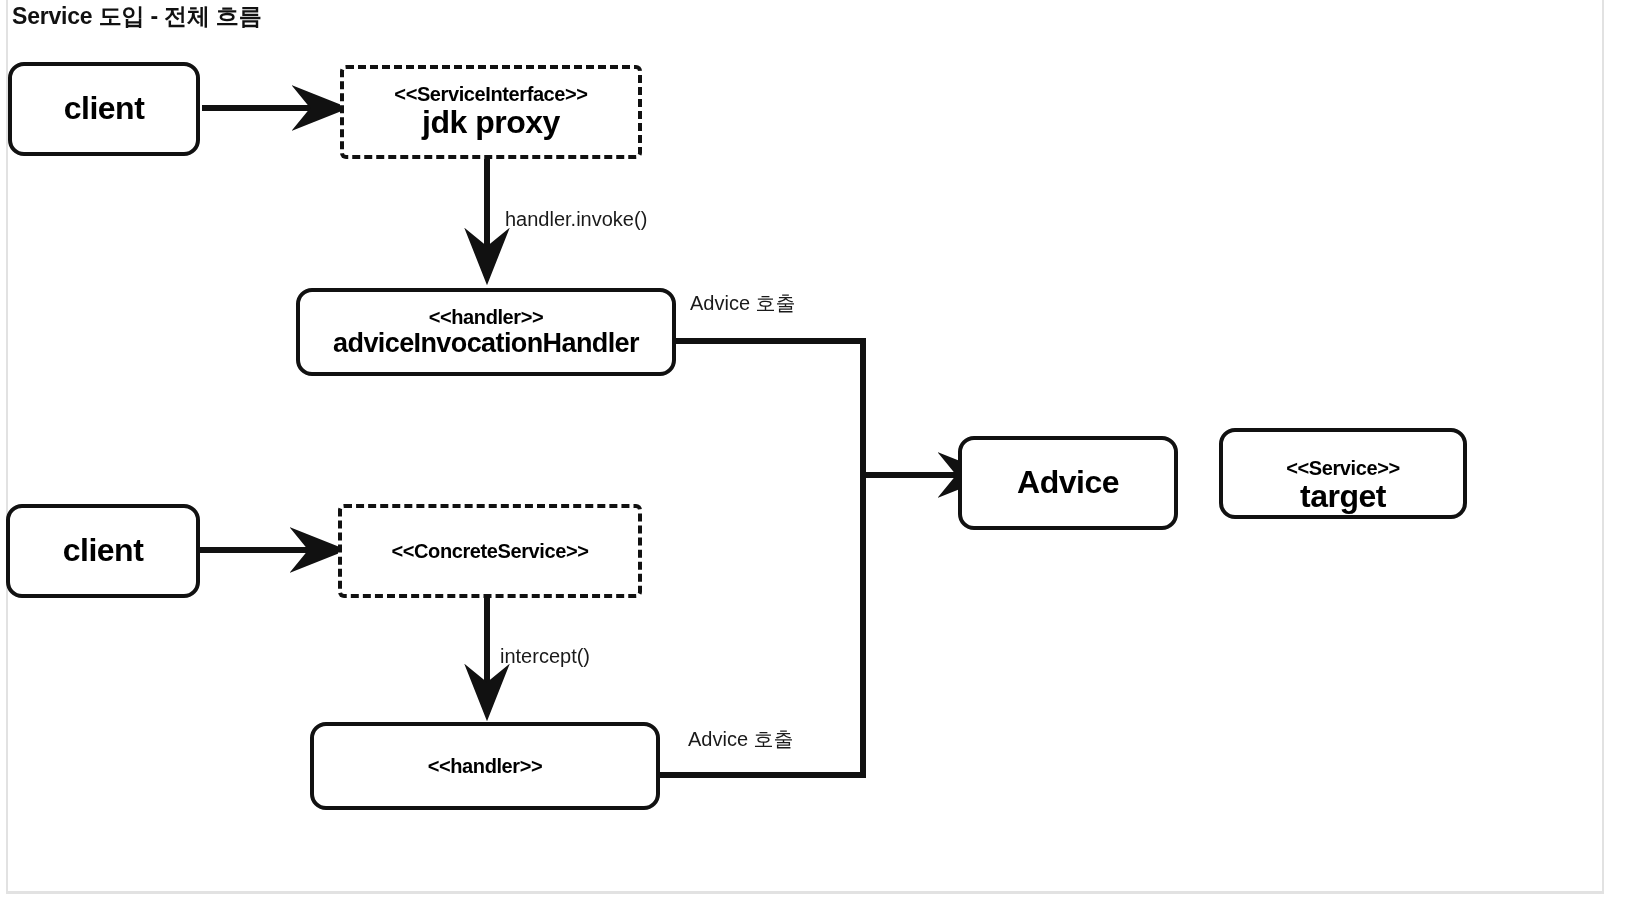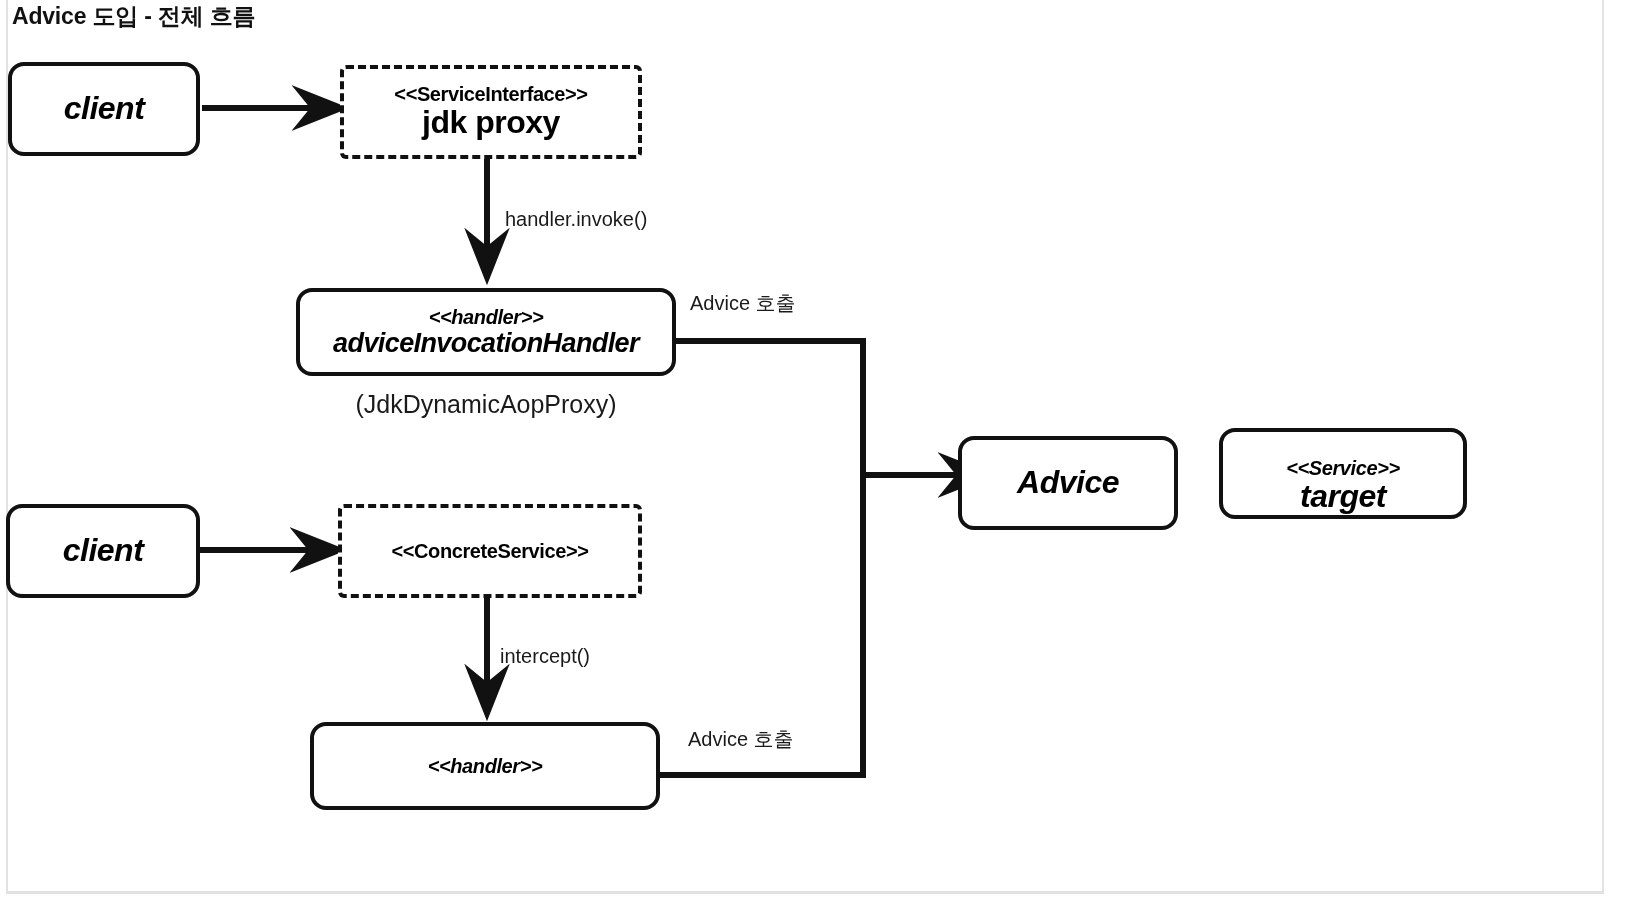--- a/index.html
+++ b/index.html
@@ -58,21 +58,20 @@
     align-items: center;
     justify-content: center;
     background: #ffffff;
     color: #000000;
     text-align: center;
     line-height: 1.12;
   }
   .node.solid {
     border: 4px solid #111111;
     border-radius: 16px;
-    font-style: italic;
   }
   .node.dashed {
     border: 4px dashed #111111;
     border-radius: 6px;
   }
   .node .stereotype {
     font-size: 20px;
     font-weight: bold;
     letter-spacing: -0.4px;
     white-space: nowrap;
@@ -122,21 +121,21 @@
 </style>
 </head>
 <body>
 
 <div id="canvas">
 
   <div class="frame-left"></div>
   <div class="frame-right"></div>
   <div class="frame-bottom"></div>
 
-  <div class="diagram-title">Advice 도입 - 전체 흐름</div>
+  <div class="diagram-title">Service 도입 - 전체 흐름</div>
 
   <svg class="connectors" viewBox="0 0 1628 906" xmlns="http://www.w3.org/2000/svg">
     <defs>
       <marker id="arrowhead" markerWidth="10" markerHeight="8" refX="8.4" refY="4" orient="auto" markerUnits="strokeWidth">
         <path d="M0,0.2 L9.6,4 L0,7.8 L3.1,4 Z" fill="#111111"></path>
       </marker>
     </defs>
 
     <g>
       <line x1="202" y1="108" x2="342" y2="108" stroke="#111111" stroke-width="6" marker-end="url(#arrowhead)"></line>
@@ -178,21 +177,20 @@
   <div class="node dashed" style="left:340px; top:65px; width:302px; height:94px;">
     <span class="stereotype">&lt;&lt;ServiceInterface&gt;&gt;</span>
     <span class="title-lg">jdk proxy</span>
   </div>
 
   <div class="node solid" style="left:296px; top:288px; width:380px; height:88px;">
     <span class="stereotype">&lt;&lt;handler&gt;&gt;</span>
     <span class="title-md">adviceInvocationHandler</span>
   </div>
 
-  <div class="caption" style="left:296px; top:390px; width:380px;">(JdkDynamicAopProxy)</div>
 
   <div class="node solid" style="left:6px; top:504px; width:194px; height:94px;">
     <span class="title-lg">client</span>
   </div>
 
   <div class="node dashed" style="left:338px; top:504px; width:304px; height:94px;gap:24px;">
     <span class="stereotype">&lt;&lt;ConcreteService&gt;&gt;</span>
   </div>
 
   <div class="node solid" style="left:310px; top:722px; width:350px; height:88px;">

